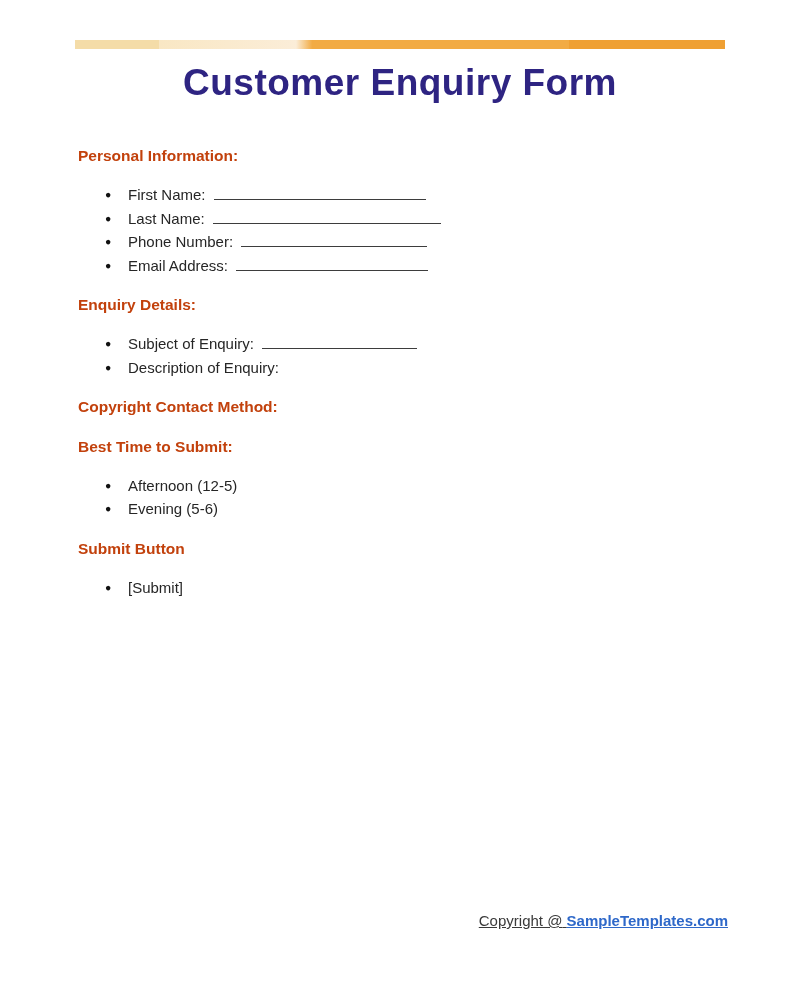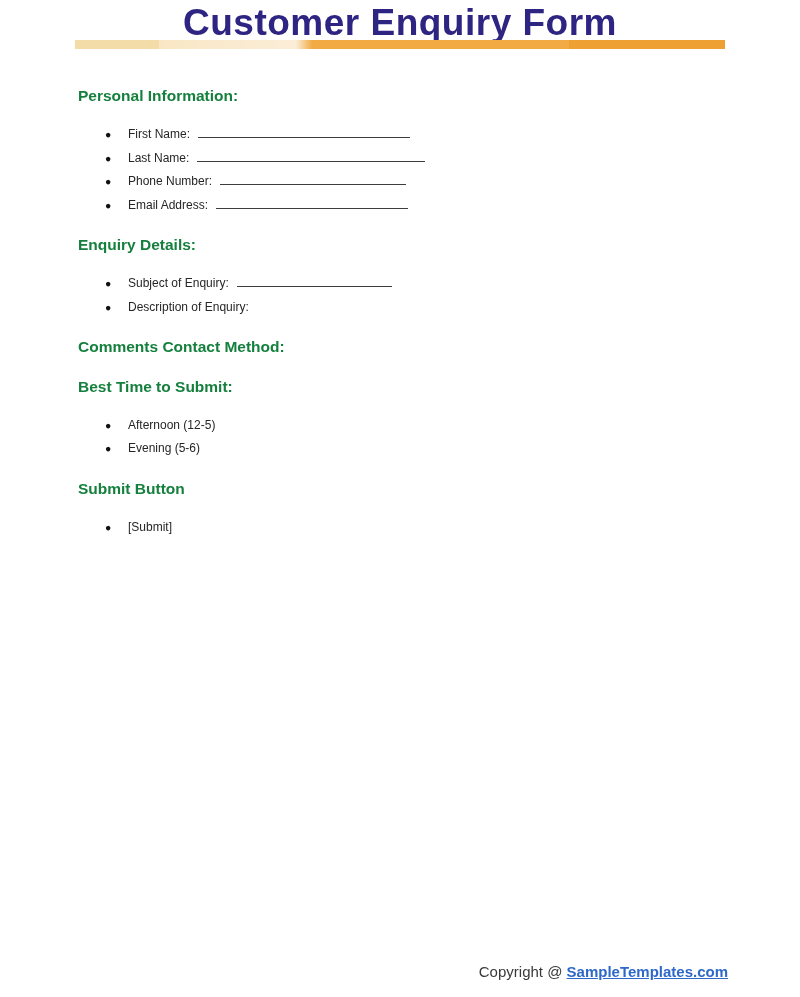--- a/index.html
+++ b/index.html
@@ -19,47 +19,48 @@
     left: 75px;
     width: 650px;
     height: 9px;
     background: linear-gradient(to right,
       #f4dca8 0%, #f4dca8 13%,
       #f9e7c4 13%, #fbedd8 34%,
       #f2ab44 36.5%, #f2ab44 76%,
       #efa033 76%, #efa033 100%);
   }
   .doc-title {
+    padding-top: 60px;
     text-align: center;
     font-size: 37px;
     line-height: 46px;
     font-weight: bold;
     color: #2e2482;
     letter-spacing: 0.5px;
   }
   .content {
     margin: 38px 0 0 78px;
     width: 560px;
   }
   .section { margin-bottom: 16px; }
   .section-heading {
     font-size: 15.5px;
     line-height: 23.4px;
     font-weight: bold;
-    color: #15803d;
+    color: #c2410c;
     margin: 0;
   }
   .section ul {
     margin: 16px 0 0 0;
     padding: 0 0 0 50px;
     list-style: none;
   }
   .section li {
     position: relative;
-    font-size: 12px;
+    font-size: 15px;
     line-height: 23.4px;
     color: #262626;
     min-height: 23.4px;
   }
   .section li::before {
     content: "●";
     position: absolute;
     left: -23px;
     top: 0;
     font-size: 10.5px;
@@ -67,24 +68,25 @@
   }
   .fill-line {
     display: inline-block;
     height: 13px;
     margin-left: 8px;
     border-bottom: 1.6px solid #3d3d3d;
     vertical-align: baseline;
   }
   .footer {
     position: absolute;
-    top: 963px;
+    top: 912px;
     right: 72px;
     font-size: 15px;
     color: #3a3a3a;
+    text-decoration: underline;
   }
   .footer a {
     color: #2e68c9;
     text-decoration: underline;
     font-weight: bold;
     cursor: pointer;
   }
 </style>
 </head>
 <body>
@@ -121,21 +123,21 @@
         <li>
           <span>Subject of Enquiry:</span><span class="fill-line" style="width:155px"></span>
         </li>
         <li>
           <span>Description of Enquiry:</span>
         </li>
       </ul>
     </div>
 
     <div class="section">
-      <h2 class="section-heading">Comments Contact Method:</h2>
+      <h2 class="section-heading">Copyright Contact Method:</h2>
     </div>
 
     <div class="section">
       <h2 class="section-heading">Best Time to Submit:</h2>
       <ul>
         <li>
           <span>Afternoon (12-5)</span>
         </li>
         <li>
           <span>Evening (5-6)</span>

